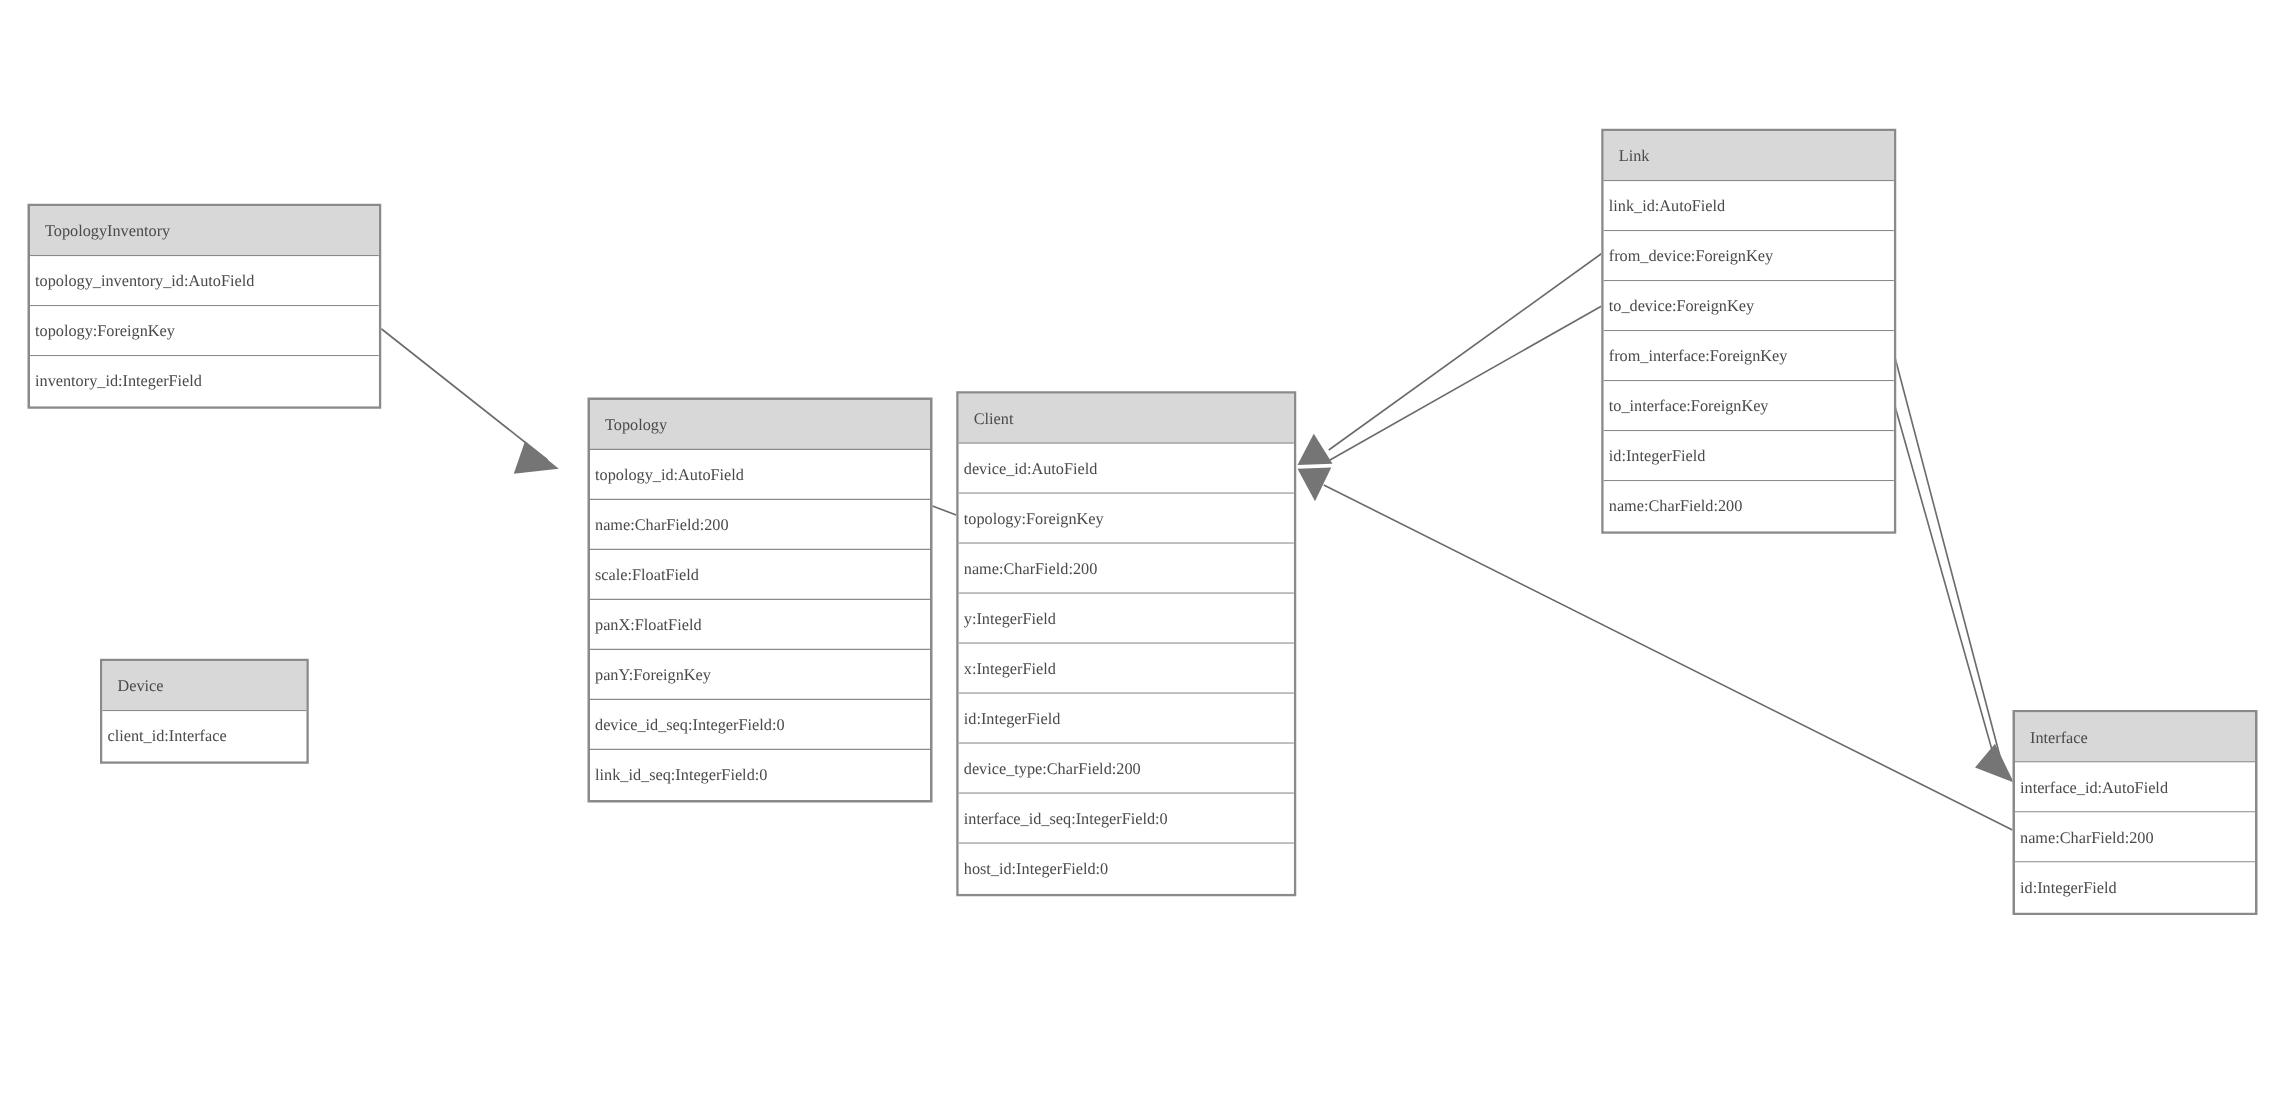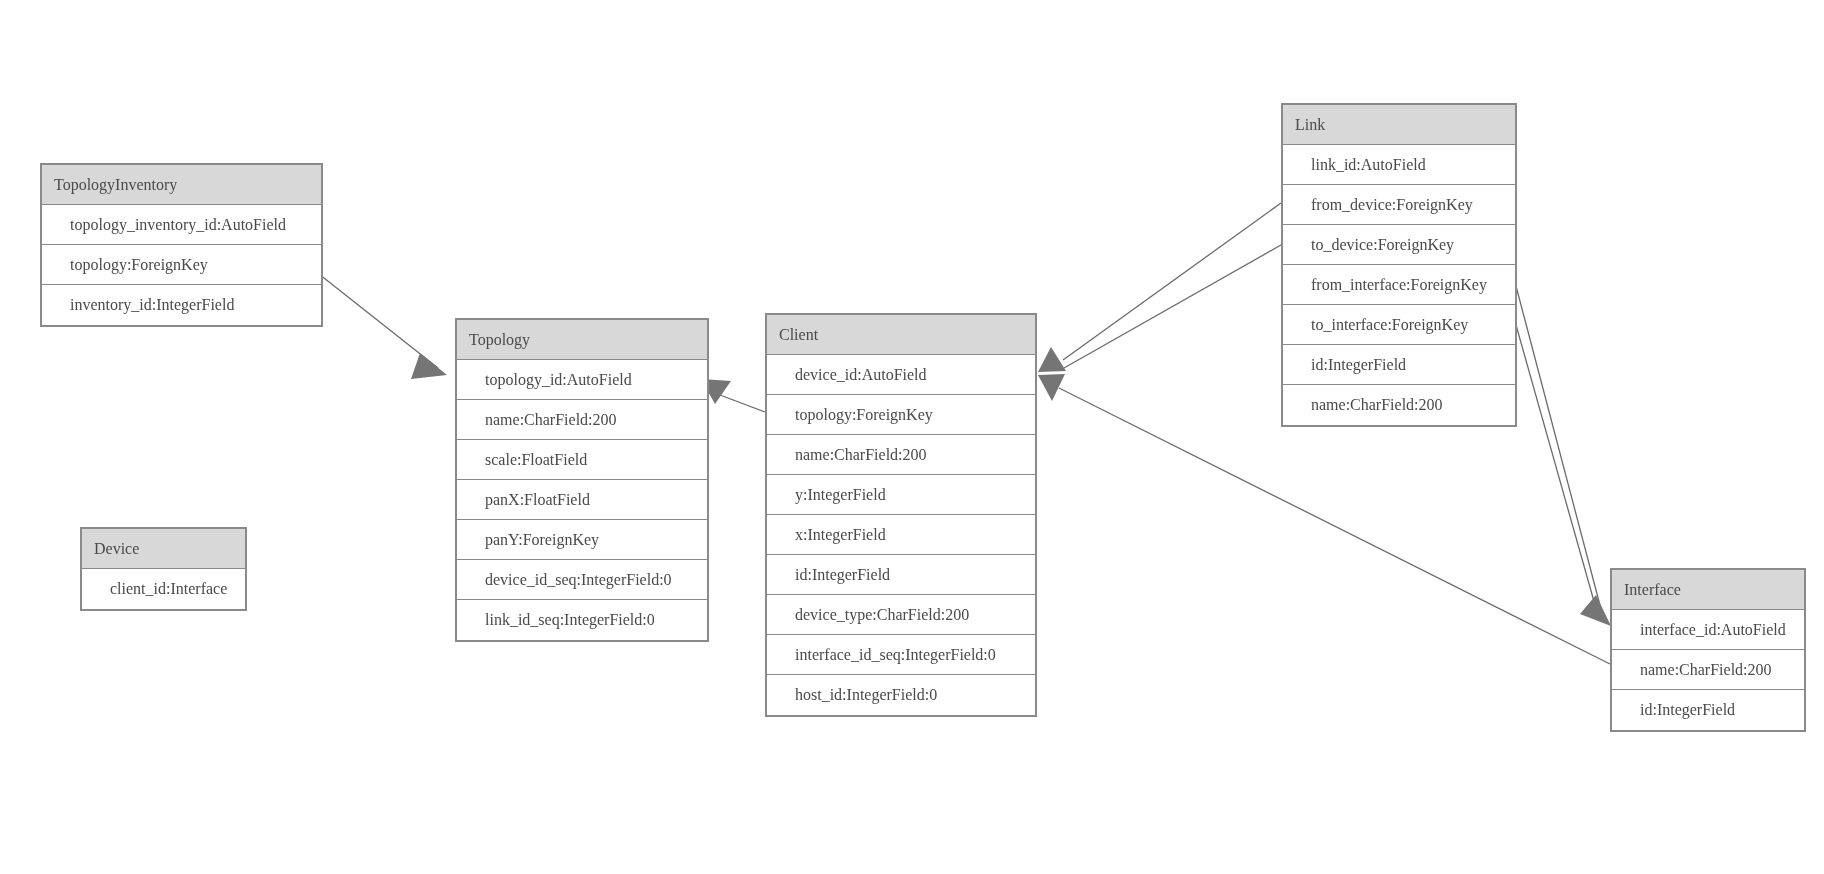--- a/index.html
+++ b/index.html
@@ -21,41 +21,41 @@
     top: 0;
     width: 1824px;
     height: 874px;
   }
   .erd-table {
     position: absolute;
     box-sizing: border-box;
     border: 2px solid #8a8a8a;
     background: #ffffff;
     color: #4a4a4a;
-    font-size: 16px;
+    font-size: 13px;
   }
   .erd-header {
     box-sizing: border-box;
     height: 40px;
     background: #d8d8d8;
     border-bottom: 1px solid #8a8a8a;
     display: flex;
     align-items: center;
     padding-left: 12px;
     white-space: nowrap;
     overflow: hidden;
   }
   .erd-row {
     box-sizing: border-box;
     height: 40px;
     background: #ffffff;
     border-bottom: 1px solid #8a8a8a;
     display: flex;
     align-items: center;
-    padding-left: 28px;
+    padding-left: 4px;
     white-space: nowrap;
     overflow: hidden;
   }
   .erd-row:last-child {
     border-bottom: none;
   }
 </style>
 </head>
 <body>
 
@@ -67,31 +67,31 @@
       <line x1="1281" y1="245" x2="1064" y2="368" stroke="#6b6b6b" stroke-width="1.3"></line>
       <line x1="1610" y1="664" x2="1059" y2="388" stroke="#6b6b6b" stroke-width="1.3"></line>
       <line x1="1516" y1="286" x2="1601" y2="609" stroke="#6b6b6b" stroke-width="1.3"></line>
       <line x1="1516" y1="325" x2="1597" y2="612" stroke="#6b6b6b" stroke-width="1.3"></line>
       <polygon points="447,375 420,353 411,379" fill="#757575"></polygon>
       <polygon points="701,379 731,381 715,404" fill="#757575"></polygon>
       <polygon points="1038,372 1051,347 1066,371" fill="#757575"></polygon>
       <polygon points="1038,375 1065,374 1052,401" fill="#757575"></polygon>
       <polygon points="1611,626 1596,595 1580,614" fill="#757575"></polygon>
     </svg>
-<div class="erd-table" style="left: 22px; top: 163px; width: 283px; margin-left: 18px;">
+<div class="erd-table" style="left: 22px; top: 163px; width: 283px;">
       <div class="erd-header">TopologyInventory</div>
       <div class="erd-row">topology_inventory_id:AutoField</div>
       <div class="erd-row">topology:ForeignKey</div>
       <div class="erd-row">inventory_id:IntegerField</div>
     </div>
     <div class="erd-table" style="left: 80px; top: 527px; width: 167px;">
       <div class="erd-header">Device</div>
       <div class="erd-row">client_id:Interface</div>
     </div>
-    <div class="erd-table" style="left: 455px; top: 318px; width: 254px;">
+    <div class="erd-table" style="left: 470px; top: 318px; width: 276px;">
       <div class="erd-header">Topology</div>
       <div class="erd-row">topology_id:AutoField</div>
       <div class="erd-row">name:CharField:200</div>
       <div class="erd-row">scale:FloatField</div>
       <div class="erd-row">panX:FloatField</div>
       <div class="erd-row">panY:ForeignKey</div>
       <div class="erd-row">device_id_seq:IntegerField:0</div>
       <div class="erd-row">link_id_seq:IntegerField:0</div>
     </div>
     <div class="erd-table" style="left: 765px; top: 313px; width: 272px;">

